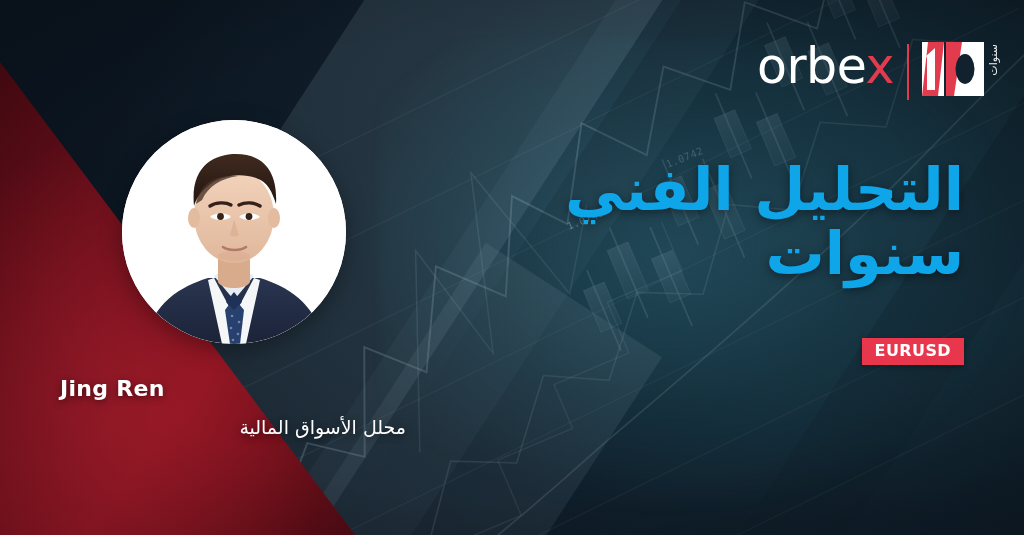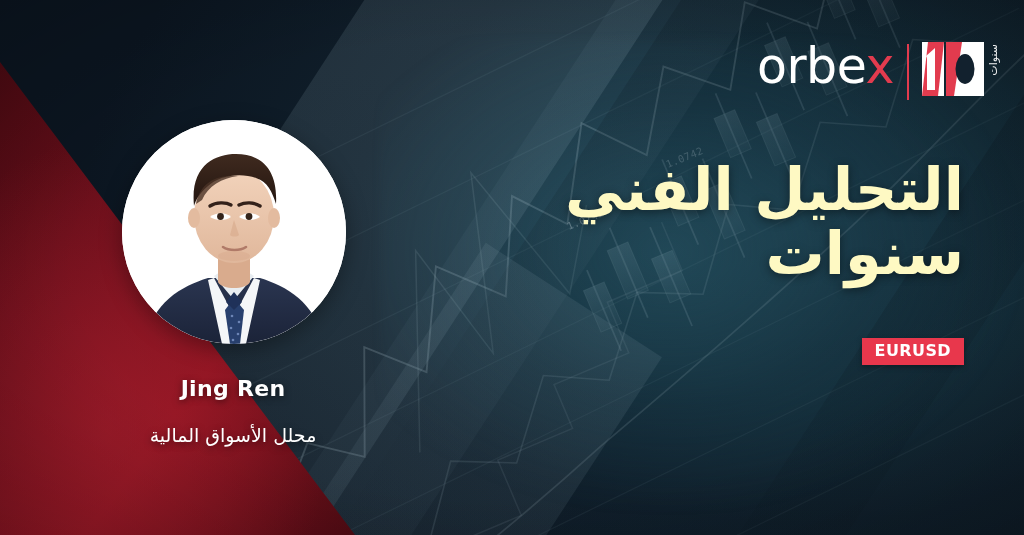--- a/index.html
+++ b/index.html
@@ -153,21 +153,21 @@
     font-family: "DejaVu Sans", sans-serif;
   }
 
   
   .headline {
     position: absolute;
     right: 60px;
     top: 158px;
     text-align: right;
     direction: rtl;
-    color: #fef9c3;
+    color: #0ea5e9;
     font-weight: 700;
     font-size: 59px;
     line-height: 1.08;
     letter-spacing: 0px;
     text-shadow: 0 2px 10px rgba(0,0,0,.45);
     font-family: "DejaVu Sans", sans-serif;
   }
   .headline div { white-space: nowrap; }
 
   
@@ -203,32 +203,31 @@
     box-shadow: 0 6px 22px rgba(0,0,0,.35);
   }
   .portrait svg { display: block; width: 100%; height: 100%; }
 
   
   .analyst {
     position: absolute;
     left: 60px;
     top: 376px;
     width: 346px;
-    text-align: center;
     color: #ffffff;
   }
   .analyst-name {
     font-size: 22px;
     font-weight: 700;
     letter-spacing: .3px;
     text-shadow: 0 2px 7px rgba(0,0,0,.5);
     font-family: "DejaVu Sans", sans-serif;
   }
   .analyst-role {
-    margin-top: 23px;
+    margin-top: 15px;
     font-size: 19px;
     direction: rtl;
     font-weight: 400;
     text-shadow: 0 2px 7px rgba(0,0,0,.5);
     font-family: "DejaVu Sans", sans-serif;
   }
 
   
   .price-note {
     position: absolute;

